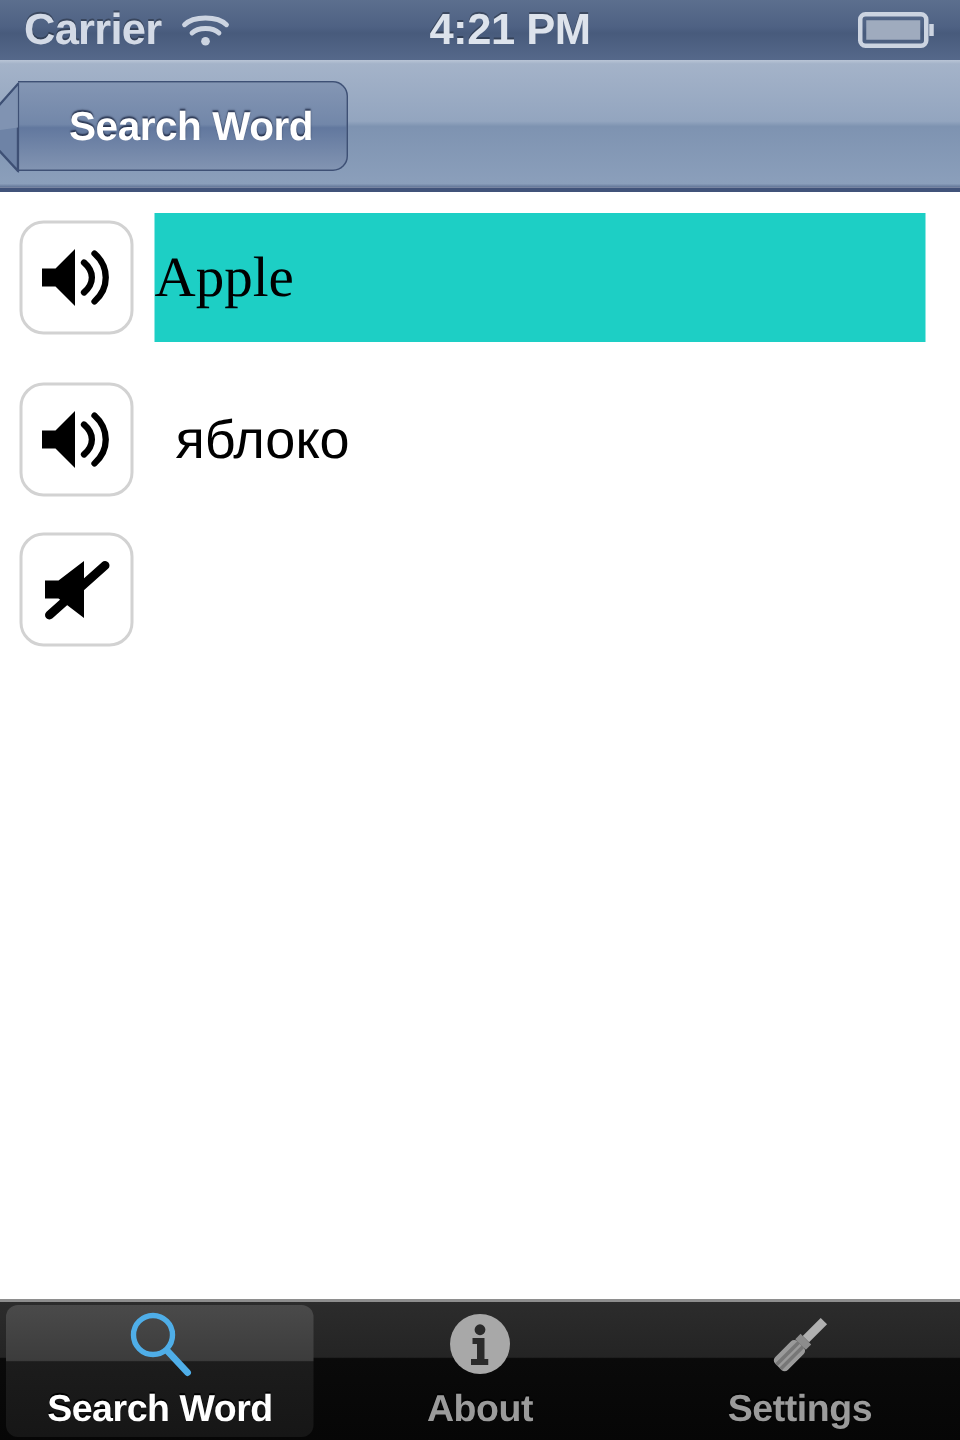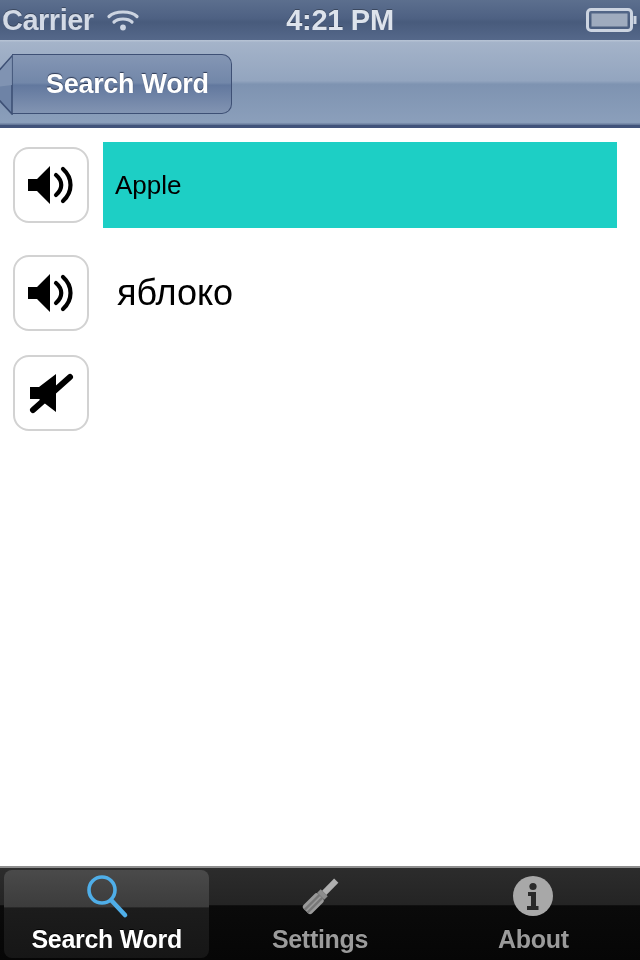--- a/index.html
+++ b/index.html
@@ -14,21 +14,21 @@
     width:640px; height:960px;
     background:#ffffff;
   }
 
   
   .status-bar {
     position:absolute; left:0; top:0;
     width:640px; height:40px;
     background:linear-gradient(to bottom,#5c6f8e 0%,#4e6183 45%,#485b7c 55%,#55688a 100%);
     display:flex; align-items:center;
-    padding:0 2px;
+    padding:0 16px;
   }
   .sb-left { display:flex; align-items:center; gap:12px; flex:0 0 auto; }
   .sb-carrier {
     color:#d3dae6; font-size:29px; font-weight:bold;
     letter-spacing:-0.5px;
     text-shadow:0 -1px 0 rgba(0,0,0,0.3);
   }
   .wifi-icon { width:34px; height:26px; display:block; }
   .sb-center {
     position:absolute; left:0; right:0; top:0; height:40px;
@@ -98,23 +98,23 @@
     border-radius:16px;
     background:#ffffff;
     display:flex; align-items:center; justify-content:center;
   }
   .speaker-btn svg { display:block; }
   .word-text {
     flex:1 1 auto;
     margin-left:14px;
     height:86px;
     display:flex; align-items:center;
-    font-size:26px;
+    font-size:38px;
     color:#000000;
-    padding-left:12px;
+    font-family:Liberation Serif, serif;
   }
   .word-text.highlighted {
     background:#1dcfc5;
     margin-right:23px;
   }
   .word-text.translation {
     font-family:Liberation Sans, sans-serif;
     font-size:36px;
     padding-left:14px;
   }
@@ -254,38 +254,38 @@
           <path d="M30.5 29.5 L44 44" stroke="#4faee8" stroke-width="4.6" stroke-linecap="round"></path>
         </svg>
       </span>
       <span class="tab-label">Search Word</span>
     </div>
 
 
     <div class="tab-item">
       <span class="tab-icon">
         <svg viewBox="0 0 52 52" width="52" height="52">
+          <circle cx="26" cy="25" r="20" fill="#a8a8a8"></circle>
+          <circle cx="26" cy="15.5" r="3.6" fill="#2a2a2a"></circle>
+          <path d="M21 21 L29 21 L29 35 L31.5 35 L31.5 39 L20 39 L20 35 L24 35 L24 25 L21 25 Z" fill="#2a2a2a"></path>
+        </svg>
+      </span>
+      <span class="tab-label">About</span>
+    </div>
+
+    <div class="tab-item">
+      <span class="tab-icon">
+        <svg viewBox="0 0 52 52" width="52" height="52">
           <g transform="rotate(45 26 26)">
             <rect x="23" y="3" width="6" height="17" fill="#b0b0b0"></rect>
             <rect x="21" y="20" width="10" height="5" fill="#8c8c8c"></rect>
             <rect x="20" y="25" width="12" height="21" rx="3" fill="#9a9a9a"></rect>
             <rect x="23" y="25" width="2.4" height="21" fill="#777"></rect>
             <rect x="27" y="25" width="2.4" height="21" fill="#777"></rect>
           </g>
         </svg>
       </span>
       <span class="tab-label">Settings</span>
     </div>
 
-    <div class="tab-item">
-      <span class="tab-icon">
-        <svg viewBox="0 0 52 52" width="52" height="52">
-          <circle cx="26" cy="25" r="20" fill="#a8a8a8"></circle>
-          <circle cx="26" cy="15.5" r="3.6" fill="#2a2a2a"></circle>
-          <path d="M21 21 L29 21 L29 35 L31.5 35 L31.5 39 L20 39 L20 35 L24 35 L24 25 L21 25 Z" fill="#2a2a2a"></path>
-        </svg>
-      </span>
-      <span class="tab-label">About</span>
-    </div>
-
   </div>
 
 </div>
 
 </body></html>

